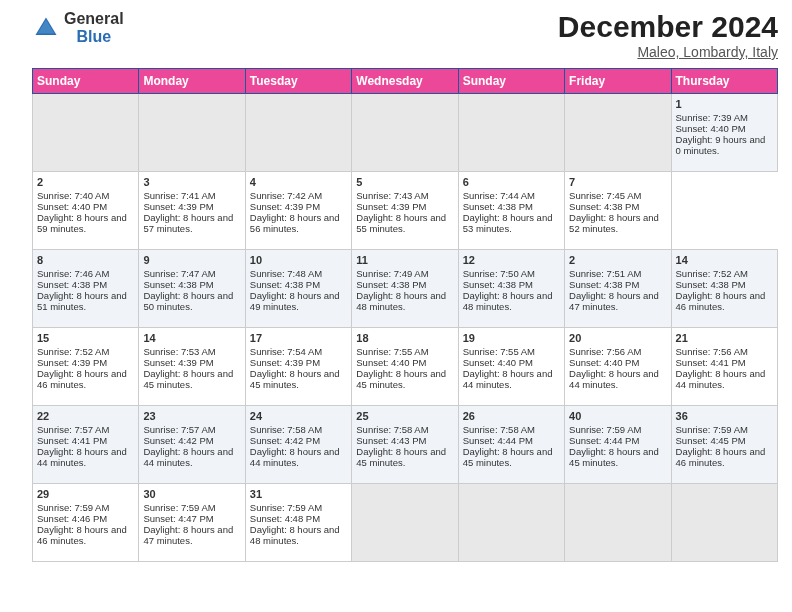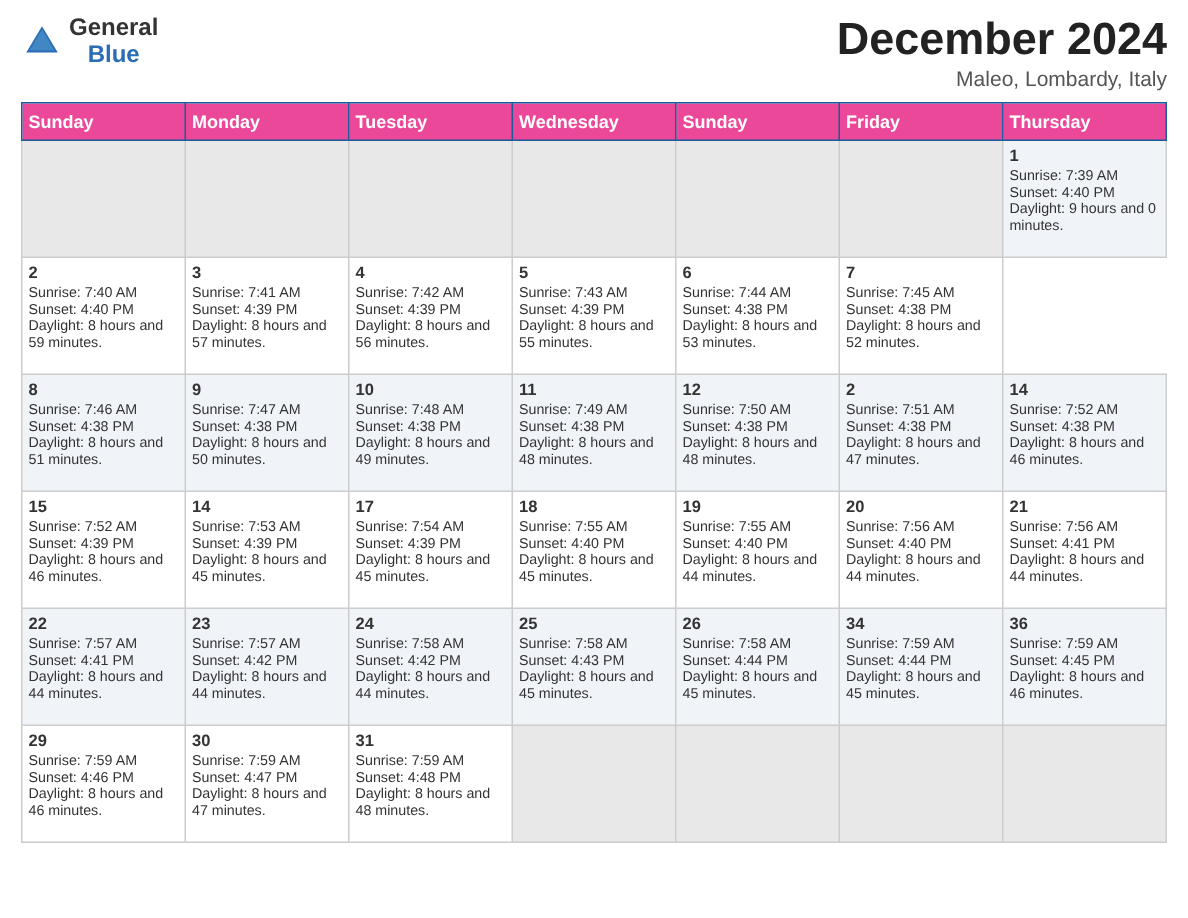--- a/index.html
+++ b/index.html
@@ -5,21 +5,21 @@
     * { box-sizing: border-box; margin: 0; padding: 0; }
     body {
       font-family: Arial, sans-serif;
       background: #fff;
       width: 792px;
       height: 612px;
       overflow: hidden;
     }
     .container {
       width: 792px;
-      padding: 10px 14px 10px 14px;
+      padding: 10px 14px 10px 32px;
     }
     .header {
       display: flex;
       justify-content: space-between;
       align-items: flex-start;
       margin-bottom: 8px;
     }
     .logo {
       display: flex;
       align-items: center;
@@ -49,20 +49,21 @@
       text-align: right;
     }
     .month-year {
       font-size: 30px;
       font-weight: bold;
       color: #222;
     }
     .location {
       font-size: 14px;
       color: #555;
+      text-decoration: underline;
     }
     table {
       width: 100%;
       border-collapse: collapse;
       table-layout: fixed;
     }
     thead tr th {
       background-color: #ec4899;
       color: #fff;
       font-size: 12px;
@@ -163,21 +164,21 @@
           <td><span class="day-num">19</span>Sunrise: 7:55 AM<br>Sunset: 4:40 PM<br>Daylight: 8 hours and 44 minutes.</td>
           <td><span class="day-num">20</span>Sunrise: 7:56 AM<br>Sunset: 4:40 PM<br>Daylight: 8 hours and 44 minutes.</td>
           <td><span class="day-num">21</span>Sunrise: 7:56 AM<br>Sunset: 4:41 PM<br>Daylight: 8 hours and 44 minutes.</td>
         </tr>
         <tr>
           <td><span class="day-num">22</span>Sunrise: 7:57 AM<br>Sunset: 4:41 PM<br>Daylight: 8 hours and 44 minutes.</td>
           <td><span class="day-num">23</span>Sunrise: 7:57 AM<br>Sunset: 4:42 PM<br>Daylight: 8 hours and 44 minutes.</td>
           <td><span class="day-num">24</span>Sunrise: 7:58 AM<br>Sunset: 4:42 PM<br>Daylight: 8 hours and 44 minutes.</td>
           <td><span class="day-num">25</span>Sunrise: 7:58 AM<br>Sunset: 4:43 PM<br>Daylight: 8 hours and 45 minutes.</td>
           <td><span class="day-num">26</span>Sunrise: 7:58 AM<br>Sunset: 4:44 PM<br>Daylight: 8 hours and 45 minutes.</td>
-          <td><span class="day-num">34</span>Sunrise: 7:59 AM<br>Sunset: 4:44 PM<br>Daylight: 8 hours and 45 minutes.</td>
+          <td><span class="day-num">40</span>Sunrise: 7:59 AM<br>Sunset: 4:44 PM<br>Daylight: 8 hours and 45 minutes.</td>
           <td><span class="day-num">36</span>Sunrise: 7:59 AM<br>Sunset: 4:45 PM<br>Daylight: 8 hours and 46 minutes.</td>
         </tr>
         <tr>
           <td><span class="day-num">29</span>Sunrise: 7:59 AM<br>Sunset: 4:46 PM<br>Daylight: 8 hours and 46 minutes.</td>
           <td><span class="day-num">30</span>Sunrise: 7:59 AM<br>Sunset: 4:47 PM<br>Daylight: 8 hours and 47 minutes.</td>
           <td><span class="day-num">31</span>Sunrise: 7:59 AM<br>Sunset: 4:48 PM<br>Daylight: 8 hours and 48 minutes.</td>
           <td class="day-empty"></td>
           <td class="day-empty"></td>
           <td class="day-empty"></td>
           <td class="day-empty"></td>

